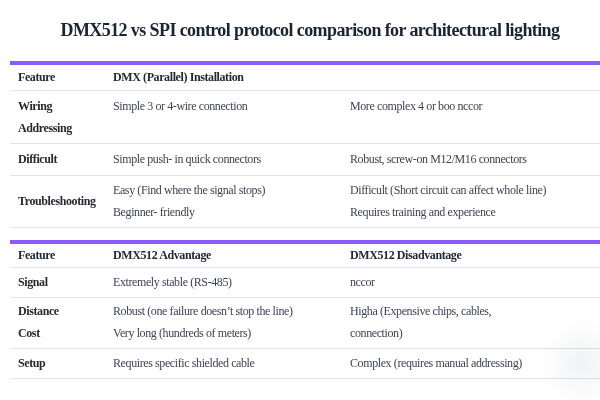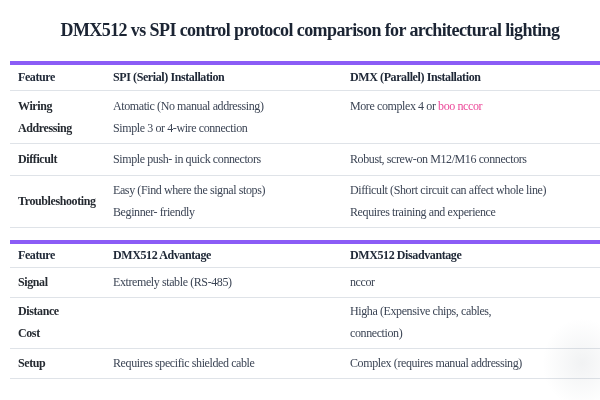--- a/index.html
+++ b/index.html
@@ -20,21 +20,21 @@
     display:grid;grid-template-columns:95px 237px 1fr;
     padding-left:8px;box-sizing:border-box;
     border-top:1px solid #dfe3e8;
     font-size:12px;letter-spacing:-0.4px;
   }
   .row.hdr-top{border-top:4px solid #8b5cf6;}
   .cell{overflow:visible;white-space:nowrap;}
   .hdr{font-weight:bold;color:#202938;}
   .feature{font-weight:bold;color:#252a31;}
   .line{line-height:22px;white-space:nowrap;}
-  .faded{color:#ec4899;}
+  .faded{color:#404040;}
   
   .r-header1{height:29px;align-items:center;}
   .r-addr{height:53px;padding-top:4px;}
   .r-conn{height:32px;align-items:center;}
   .r-trouble{height:52px;}
   .r-trouble .pad{padding-top:3px;}
   .r-trouble .vcenter{display:flex;align-items:center;}
   .spacer{height:12px;border-top:1px solid #dfe3e8;}
   .r-header2{height:27px;align-items:center;}
   .r-signal{height:30px;align-items:center;}
@@ -50,31 +50,29 @@
 <body>
 
 <div class="canvas">
 
   <div class="title-section">
     <div class="page-title">DMX512 vs SPI control protocol comparison for architectural lighting</div>
   </div>
 
   <div class="row r-header1 hdr-top">
     <div class="cell hdr">Feature</div>
-    <div class="cell hdr">SPI (Serial) Installation</div>
     <div class="cell hdr">DMX (Parallel) Installation</div>
   </div>
 
   <div class="row r-addr">
     <div class="cell feature">
       <div class="line">Wiring</div>
       <div class="line">Addressing</div>
     </div>
     <div class="cell">
-      <div class="line">Atomatic (No manual addressing)</div>
       <div class="line">Simple 3 or 4-wire connection</div>
     </div>
     <div class="cell">
       <div class="line"><span>More complex 4 or </span><span class="faded">boo nccor</span></div>
     </div>
   </div>
 
   <div class="row r-conn">
     <div class="cell feature">Difficult</div>
     <div class="cell">Simple push- in quick connectors</div>
@@ -106,20 +104,22 @@
     <div class="cell">Extremely stable (RS-485)</div>
     <div class="cell">nccor</div>
   </div>
 
   <div class="row r-dist">
     <div class="cell feature">
       <div class="line">Distance</div>
       <div class="line">Cost</div>
     </div>
     <div class="cell">
+      <div class="line">Robust (one failure doesn’t stop the line)</div>
+      <div class="line">Very long (hundreds of meters)</div>
     </div>
     <div class="cell">
       <div class="line">Higha (Expensive chips, cables,</div>
       <div class="line">connection)</div>
     </div>
   </div>
 
   <div class="row r-setup">
     <div class="cell feature">Setup</div>
     <div class="cell">Requires specific shielded cable</div>

